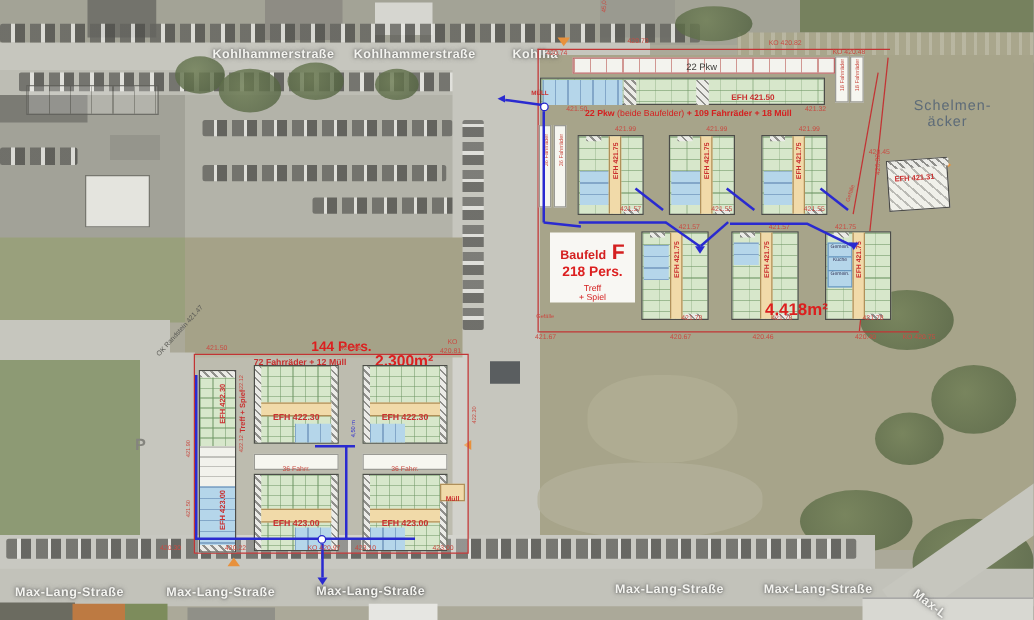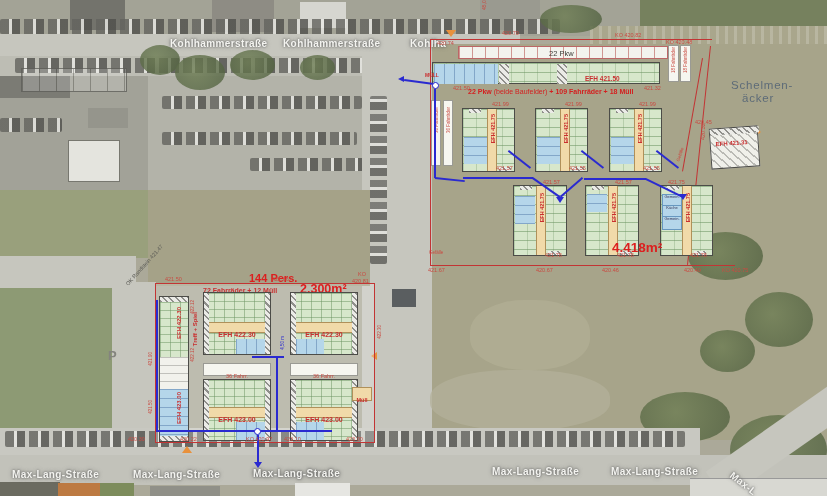--- a/index.html
+++ b/index.html
@@ -227,20 +227,29 @@
       </div>
     <div class="abs strip-o" style="left:21px;top:0;width:10px;height:69px;">
       <span class="v abs rsmall" style="left:2px;top:7px;font-size:5.5px;">EFH 421.75</span>
     </div>
     <div class="abs hatch" style="left:6px;top:0;width:12px;height:4px;"></div>
     <div class="abs hatch" style="left:33px;top:65px;width:12px;height:4px;"></div>
   </div>
   <div class="abs rnum" style="left:668px;top:179px;">421.75</div>
   <div class="abs rnum" style="left:690px;top:252px;">421.78</div>
 
+  <div class="abs" style="left:440px;top:186px;width:68px;height:56px;background:rgba(252,252,249,.95);text-align:center;">
+    <div style="margin-top:6px;color:#d42020;">
+      <span style="font-size:10px;font-weight:bold;">Baufeld</span>
+      <span style="font-size:17px;font-weight:bold;">F</span>
+    </div>
+    <div class="rhead" style="font-size:11px;">218 Pers.</div>
+    <div style="font-size:7px;color:#d42020;margin-top:4px;">Treff</div>
+    <div style="font-size:7px;color:#d42020;">+ Spiel</div>
+  </div>
   <div class="abs rhead" style="left:612px;top:240px;font-size:13.5px;">4.418m²</div>
 
   <div class="abs bl" style="left:404px;top:81px;width:30px;height:2px;transform:rotate(8deg);"></div>
   <div class="abs btri-l" style="left:398px;top:76px;"></div>
   <div class="abs bnode" style="left:432px;top:82px;"></div>
   <div class="abs bl" style="left:434px;top:89px;width:2px;height:89px;"></div>
   <div class="abs bl" style="left:435px;top:177px;width:30px;height:2px;transform:rotate(6deg);transform-origin:left top;"></div>
   <div class="abs bl" style="left:463px;top:177px;width:70px;height:2px;"></div>
   <div class="abs bl" style="left:533px;top:177px;width:34px;height:2px;transform:rotate(35deg);transform-origin:left top;"></div>
   <div class="abs bl" style="left:560px;top:196px;width:29px;height:2px;transform:rotate(-41deg);transform-origin:left top;"></div>

